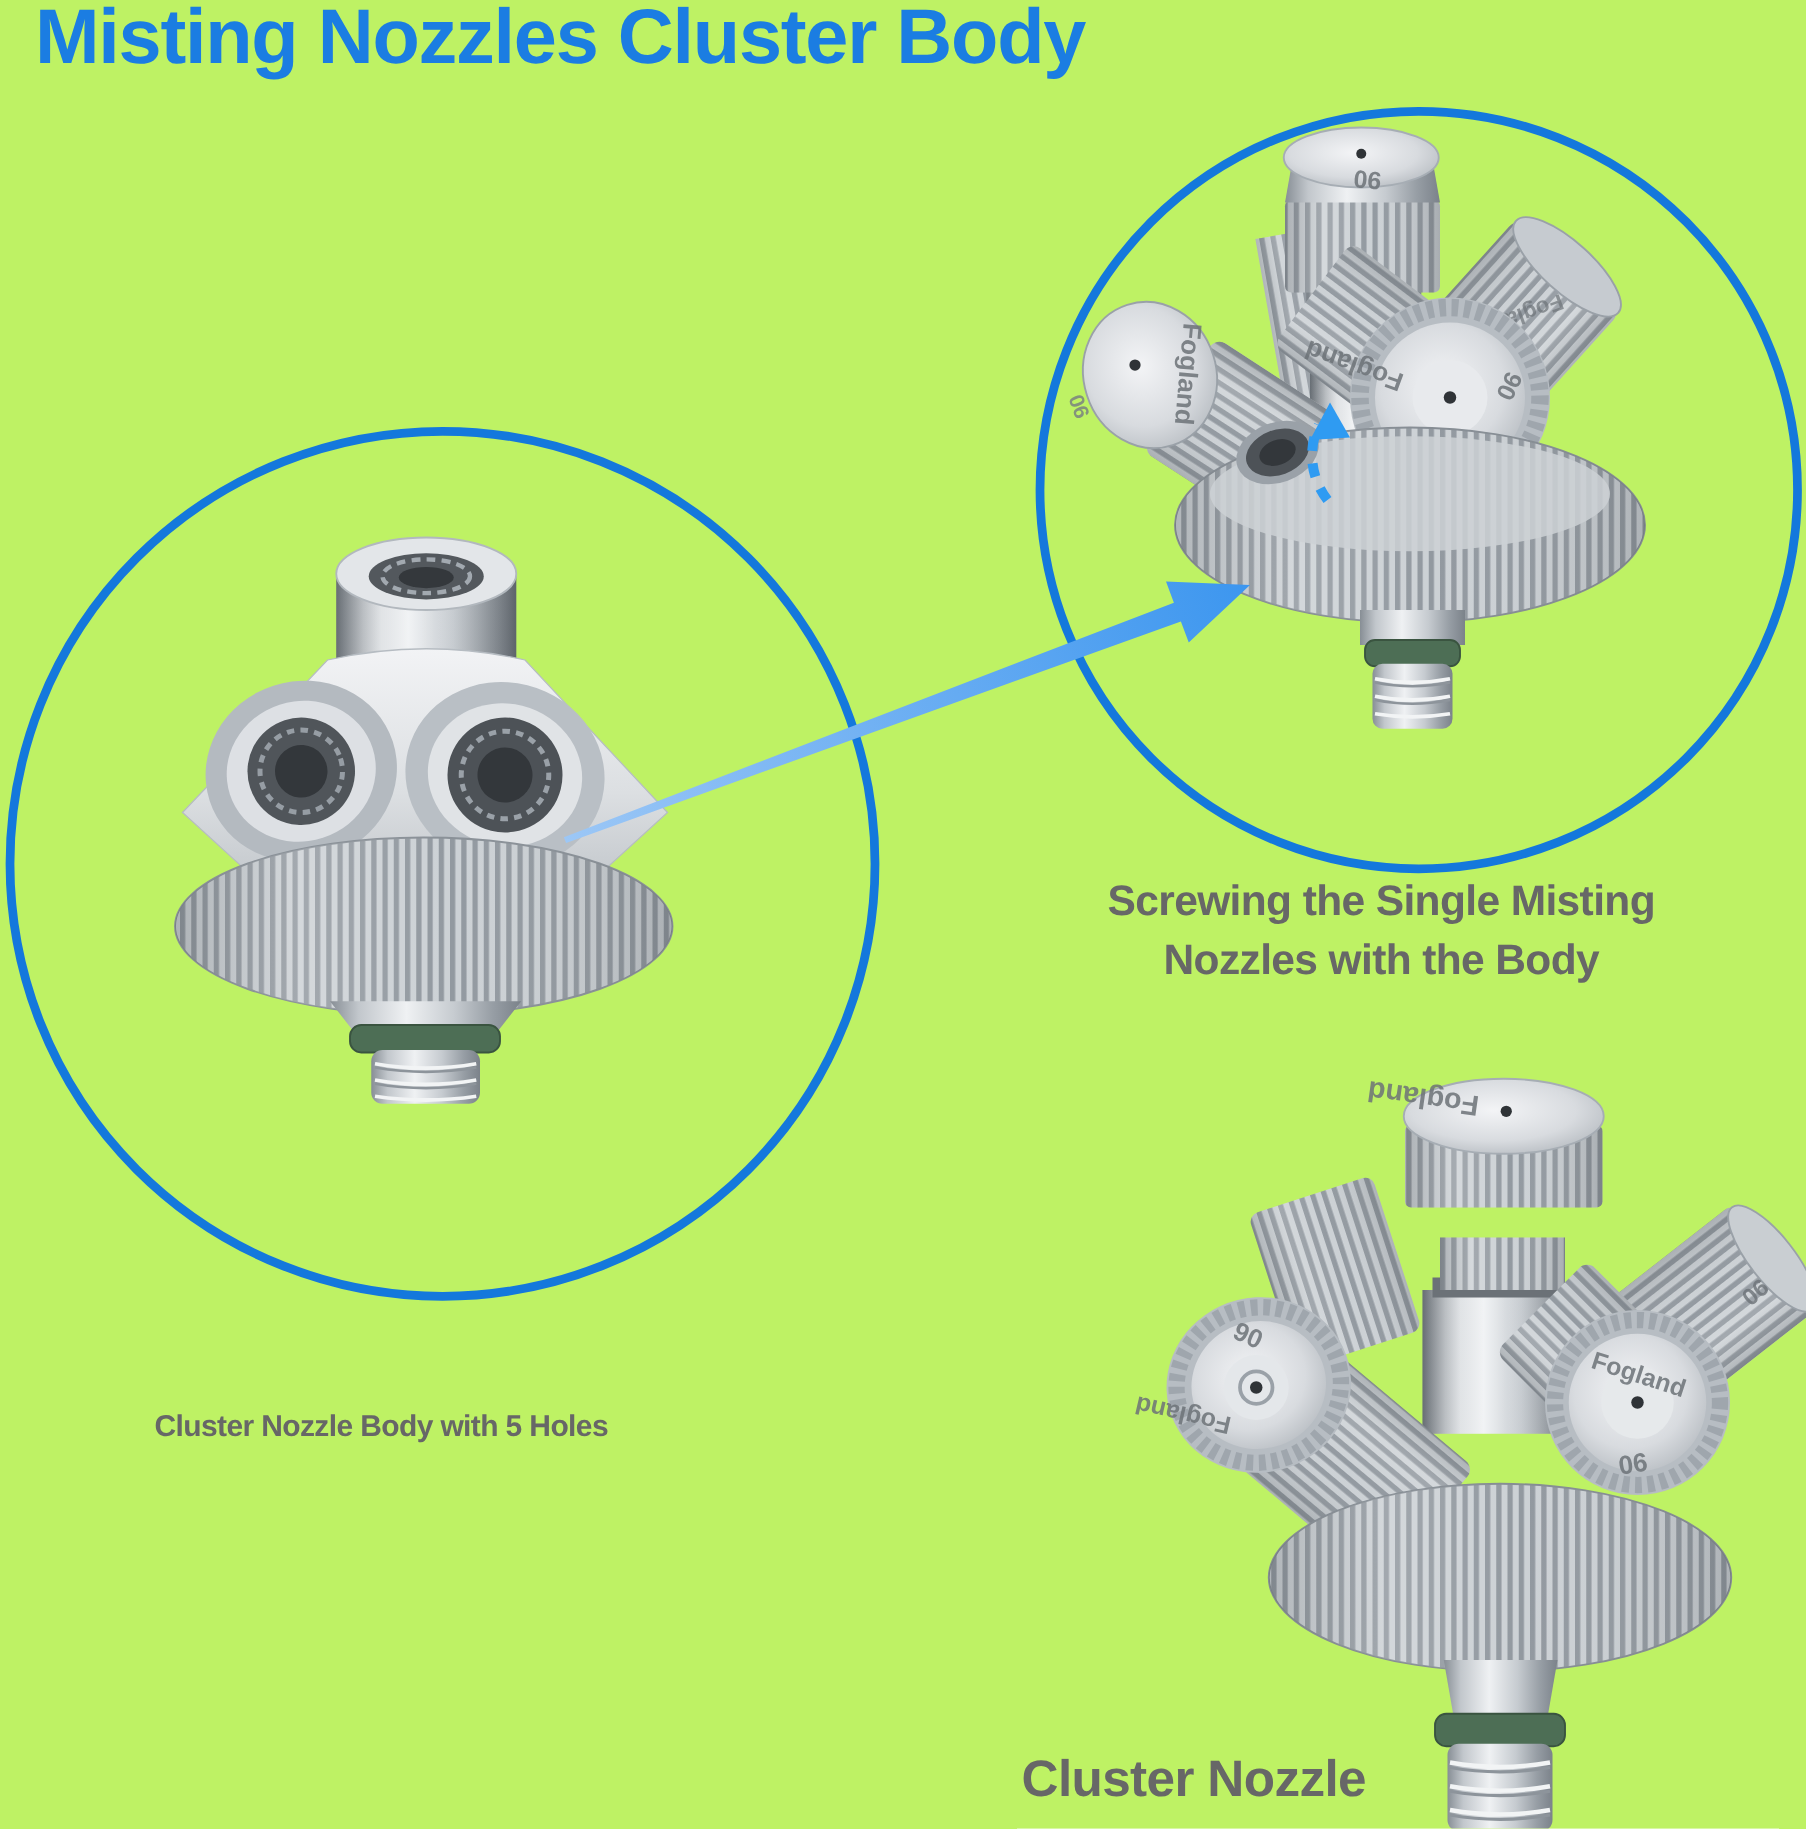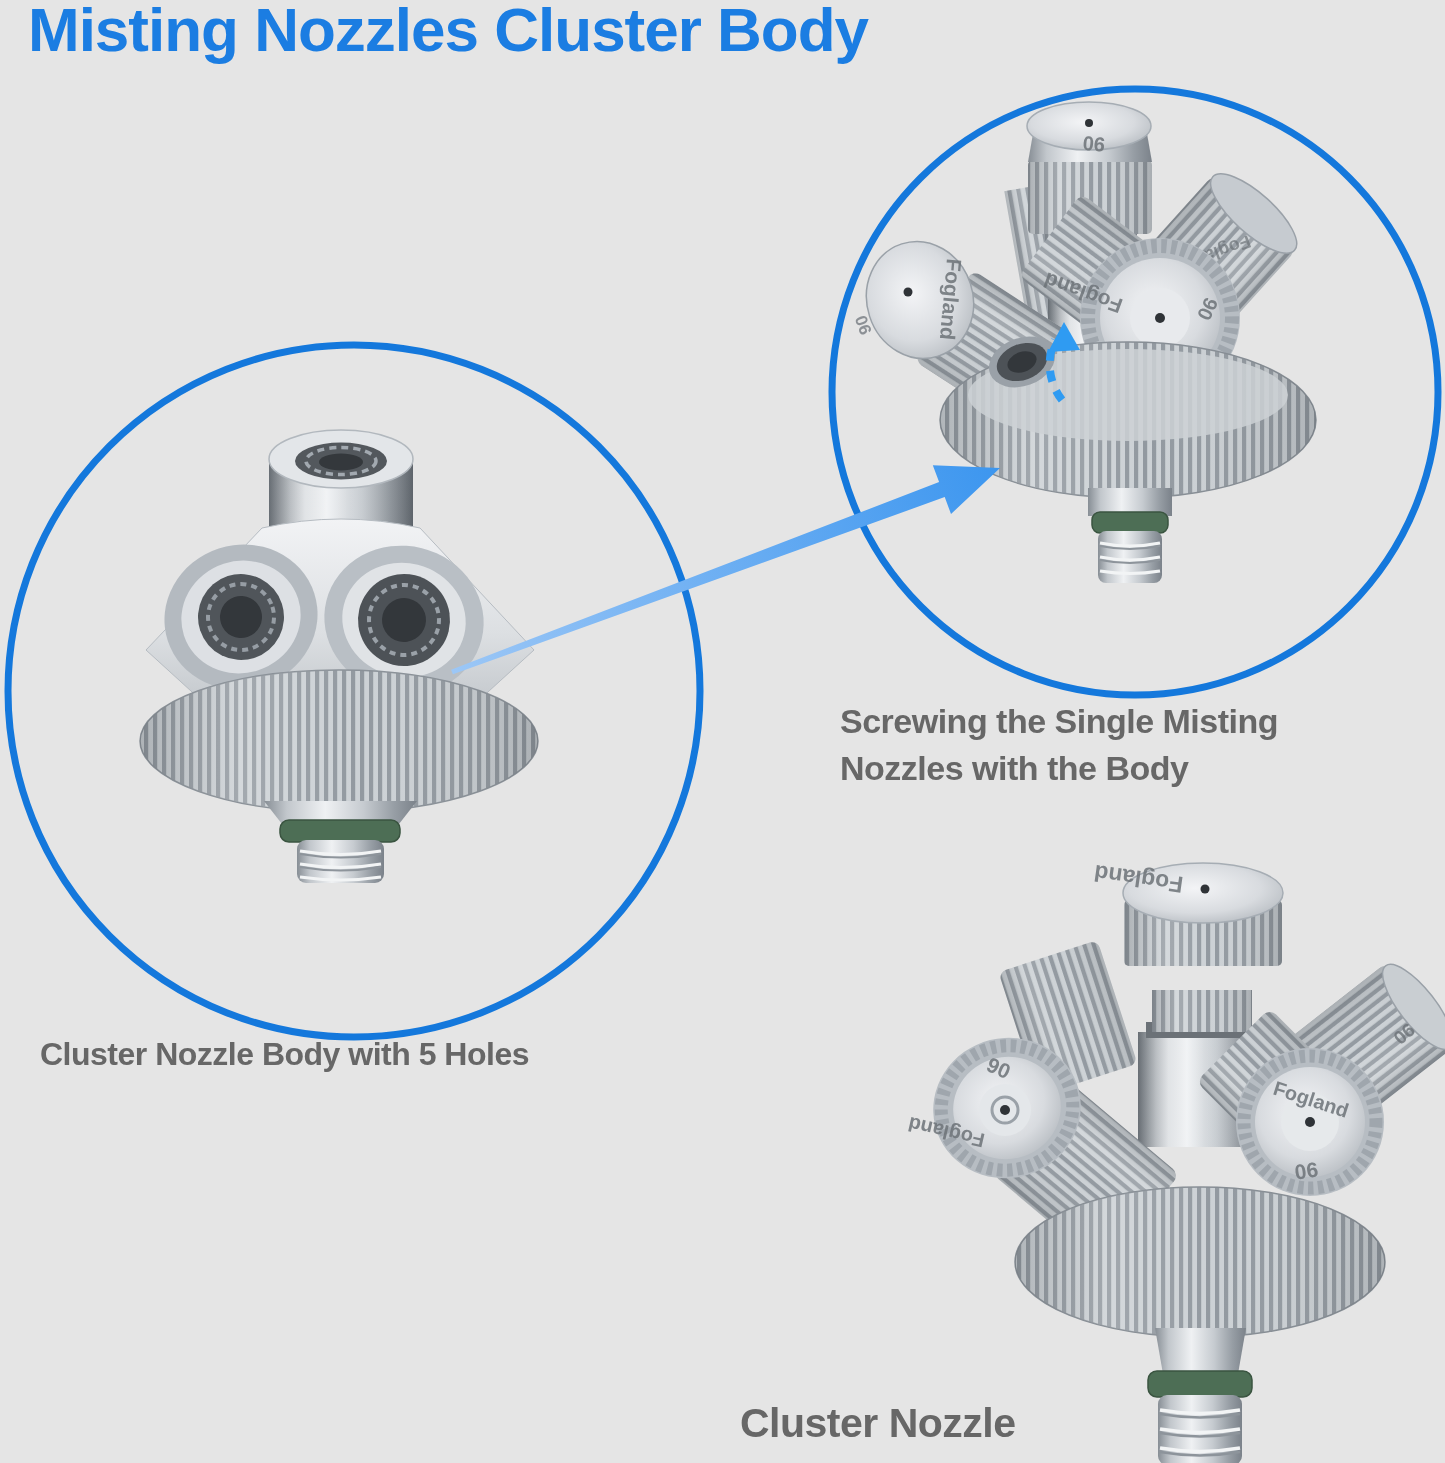--- a/index.html
+++ b/index.html
@@ -1,22 +1,22 @@
 <!DOCTYPE html>
 <html><head>
 <meta charset="utf-8">
 <style>
   html,body{margin:0;padding:0;background:#ffffff;}
-  #canvas{position:relative;width:1445px;height:1463px;background:#e5e5e5;overflow:hidden;
+  #canvas{position:relative;width:1445px;height:1463px;background:#bef264;overflow:hidden;
           font-family:"Liberation Sans","DejaVu Sans",sans-serif;}
   #page-title{position:absolute;left:28px;top:-6px;font-size:62px;line-height:1.15;
               font-weight:bold;color:#1b7de2;letter-spacing:-1px;white-space:nowrap;}
-  .caption{position:absolute;color:#676767;font-weight:bold;text-align:left;}
+  .caption{position:absolute;color:#676767;font-weight:bold;text-align:center;}
   #caption-screwing{left:840px;top:698px;width:530px;font-size:34px;line-height:1.38;letter-spacing:-0.5px;}
-  #caption-body{left:40px;top:1036px;width:530px;font-size:32px;letter-spacing:-0.5px;}
+  #caption-body{left:40px;top:1128px;width:530px;font-size:24px;letter-spacing:-0.5px;}
   #caption-cluster{left:740px;top:1400px;width:430px;font-size:41px;letter-spacing:-0.5px;}
   svg{position:absolute;left:0;top:0;}
   svg text{font-family:"Liberation Sans","DejaVu Sans",sans-serif;}
 </style>
 </head>
 <body>
 
 <div id="canvas">
 
   <div id="page-title">Misting Nozzles Cluster Body</div>

